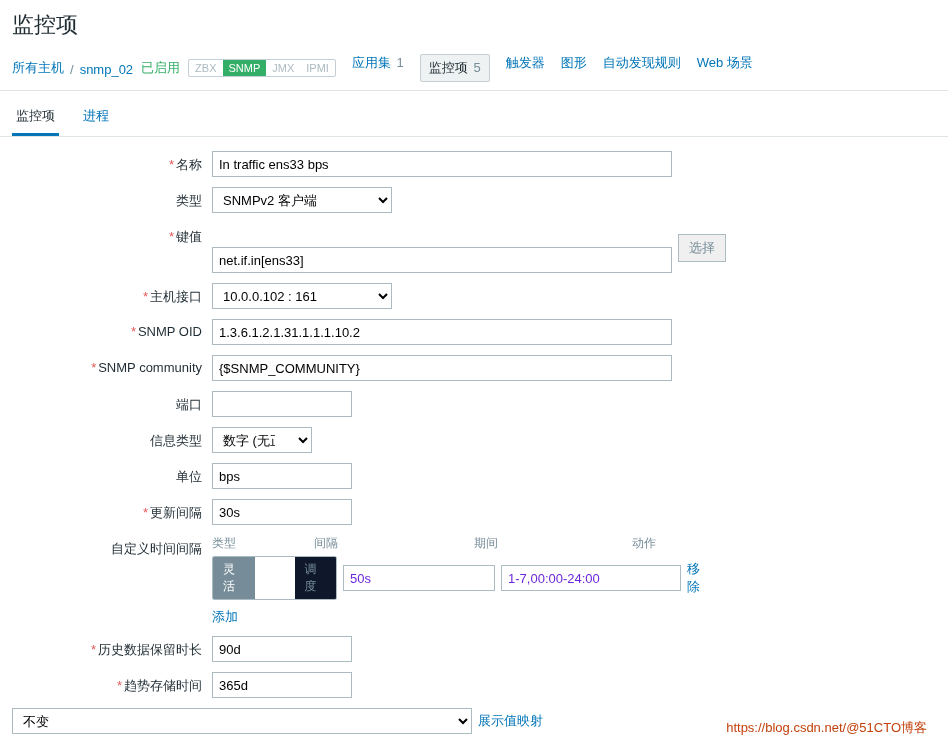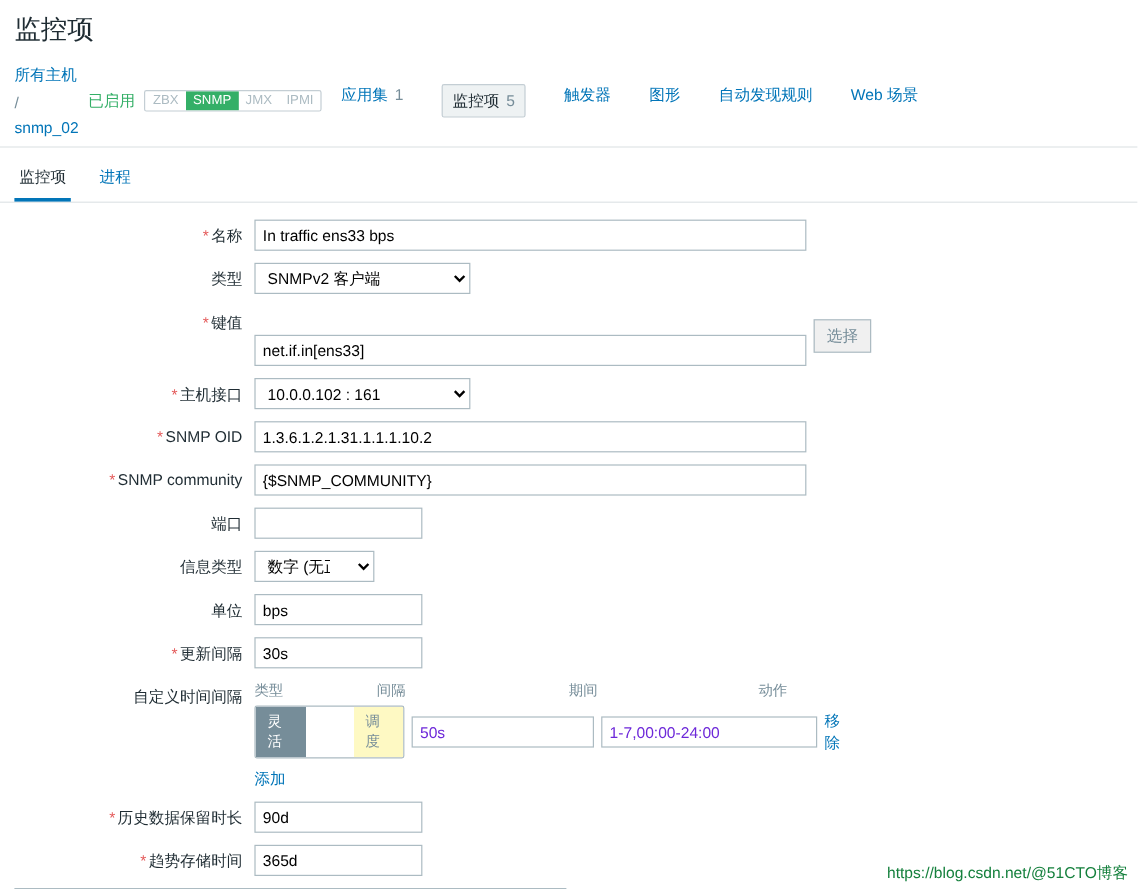--- a/index.html
+++ b/index.html
@@ -1,27 +1,27 @@
 <!DOCTYPE html>
 <html><head>
 <meta charset="utf-8">
 <style>
 * { box-sizing: border-box; margin: 0; padding: 0; }
 body { font-family: Arial, "Microsoft YaHei", sans-serif; font-size: 13px; color: #1f2c33; background: #fff; width: 948px; }
 .header { padding: 10px 12px 14px; }
 .page-title { font-size: 22px; font-weight: 400; color: #1f2c33; }
 .toolbar { padding: 0 12px 8px; border-bottom: 1px solid #dfe4e7; display: flex; align-items: center; gap: 8px; }
-.breadcrumb { display: flex; align-items: flex-start; gap: 6px; flex-direction: column; }
+.breadcrumb { display: flex; align-items: flex-end; gap: 6px; }
 .link { color: #0275b8; text-decoration: none; cursor: pointer; }
 .sep { color: #768d99; }
 .enabled { color: #34af67; }
 .tag-box { display: inline-flex; border: 1px solid #c4ced4; border-radius: 2px; overflow: hidden; font-size: 11px; }
 .tag { padding: 2px 6px; color: #acbbc2; }
 .tag.snmp { background: #34af67; color: #fff; }
-.nav-links { display: flex; gap: 32px; margin-left: 8px; }
+.nav-links { display: flex; gap: 16px; margin-left: 8px; }
 .nav-item { color: #0275b8; cursor: pointer; position: relative; }
 .nav-item .count { color: #768d99; margin-left: 2px; }
 .nav-item.active { background: #eef2f3; color: #1f2c33; padding: 4px 8px; border: 1px solid #c4ced4; border-radius: 2px; }
 .tabs { display: flex; gap: 20px; padding: 8px 12px 0; border-bottom: 1px solid #dfe4e7; }
 .tab { padding: 8px 4px; color: #0275b8; cursor: pointer; border-bottom: 3px solid transparent; }
 .tab.active { color: #1f2c33; border-bottom-color: #0275b8; }
 .form { padding: 14px 12px; }
 .form-row { display: flex; align-items: flex-start; margin-bottom: 10px; }
 .form-label { width: 200px; text-align: right; padding-right: 10px; padding-top: 5px; color: #1f2c33; font-size: 13px; }
 .form-label .req { color: #e45959; margin-right: 2px; }
@@ -31,28 +31,28 @@
 .w-wide { width: 460px; }
 .w-sel { width: 180px; }
 .w-short { width: 140px; }
 .w-sm { width: 100px; }
 .btn { border: 1px solid #acbbc2; background: #f0f0f0; padding: 4px 10px; font-size: 13px; cursor: pointer; color: #768d99; text-align: center; }
 .interval-box { width: 500px; }
 .int-head { display: flex; color: #768d99; font-size: 12px; margin-bottom: 4px; }
 .int-h1 { width: 102px; } .int-h2 { width: 160px; } .int-h3 { width: 158px; } .int-h4 {}
 .int-row { display: flex; align-items: center; gap: 6px; }
 .seg { display: inline-flex; border: 1px solid #acbbc2; border-radius: 2px; overflow: hidden; gap: 40px; }
-.seg-btn { padding: 4px 10px; font-size: 12px; cursor: pointer; background: #fef9c3; color: #768d99; }
+.seg-btn { padding: 4px 10px; font-size: 12px; cursor: pointer; background: #0f172a; color: #768d99; }
 .seg-btn.active { background: #768d99; color: #fff; }
 .int-input { width: 152px; border: 1px solid #acbbc2; padding: 4px 6px; height: 26px; color: #6d28d9; background: #fafafa; }
 .int-input2 { width: 180px; }
 .add-link { color: #0275b8; padding: 8px 0 0 0; display: inline-block; cursor: pointer; }
 .lookup input { width: 460px; margin-top: 24px; }
 .green-box { border: 2px solid #7ec88a; width: 460px; height: 28px; }
-.watermark { position: fixed; right: 8px; bottom: 4px; color: #15803d; font-size: 13px; }
+.watermark { position: fixed; right: 21px; bottom: 4px; color: #c2410c; font-size: 13px; }
 </style>
 </head>
 <body>
 
 <div class="header">
   <div class="page-title">监控项</div>
 </div>
 
 <div class="toolbar">
   <div class="breadcrumb">

